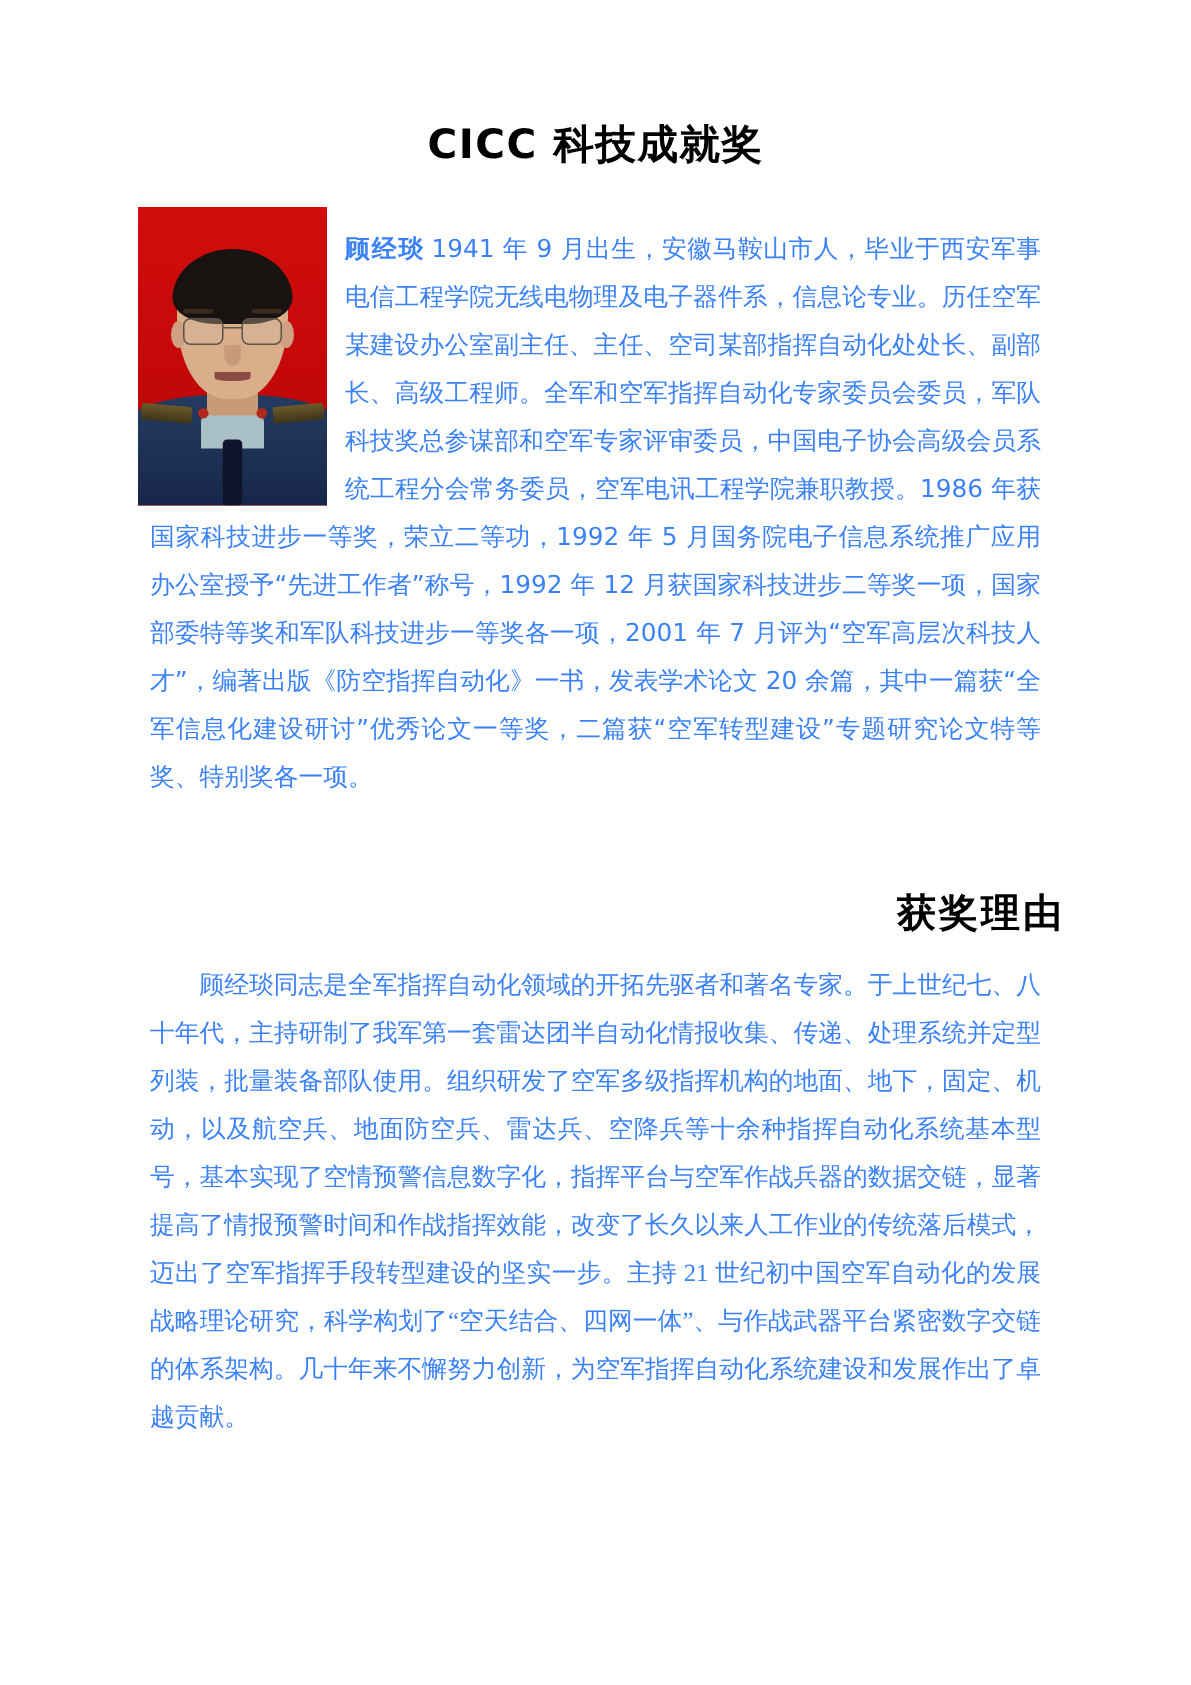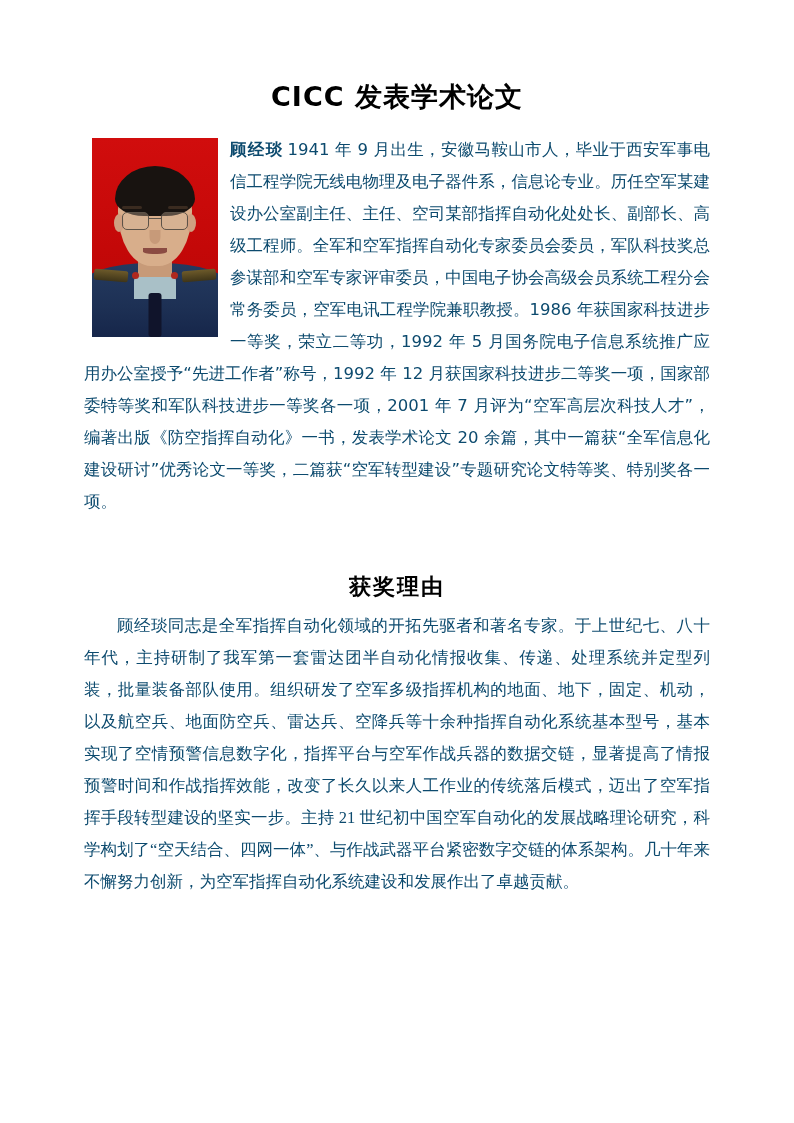--- a/index.html
+++ b/index.html
@@ -197,62 +197,62 @@
     position: absolute;
     top: 110px; left: 50%;
     transform: translateX(-50%);
     width: 24px; height: 6px;
     background: #8b4b42;
     border-radius: 0 0 40% 40%;
   }
 
   
   .bio, .reason-body {
-    margin: 0;
+    margin: 16px;
     font-family: "DejaVu Sans", "Liberation Sans", sans-serif;
     font-size: 16.5px;
     line-height: 32px;
     text-align: justify;
     text-justify: inter-ideograph;
-    color: #0c4a6e;
+    color: #3b82f6;
   }
   .bio { }
   .bio .person-name {
     font-weight: bold;
     letter-spacing: 1px;
     padding-right: 4px;
   }
 
   .clearfix::after { content: ""; display: block; clear: both; }
 
   
   .reason-section {
     margin: 0 auto;
     width: 626px;
     padding-top: 44px;
   }
   .reason-heading {
-    margin: 12px 0 10px 0;
-    text-align: center;
-    font-size: 22px;
+    margin: 0 0 10px 0;
+    text-align: right;
+    font-size: 26px;
     font-weight: bold;
     line-height: 1.2;
     letter-spacing: 2px;
   }
   .reason-body {
     text-indent: 33px;
     font-family: Liberation Serif, serif;
   }
 </style>
 </head>
 <body>
 
 <div class="page">
 
-  <h1 class="doc-title">CICC 发表学术论文</h1>
+  <h1 class="doc-title">CICC 科技成就奖</h1>
 
   <div class="content clearfix">
 
     <div class="portrait">
       <div class="bg-red"></div>
       <div class="torso"></div>
       <div class="shoulder-l"></div>
       <div class="shoulder-r"></div>
       <div class="neck"></div>
       <div class="collar"></div>

